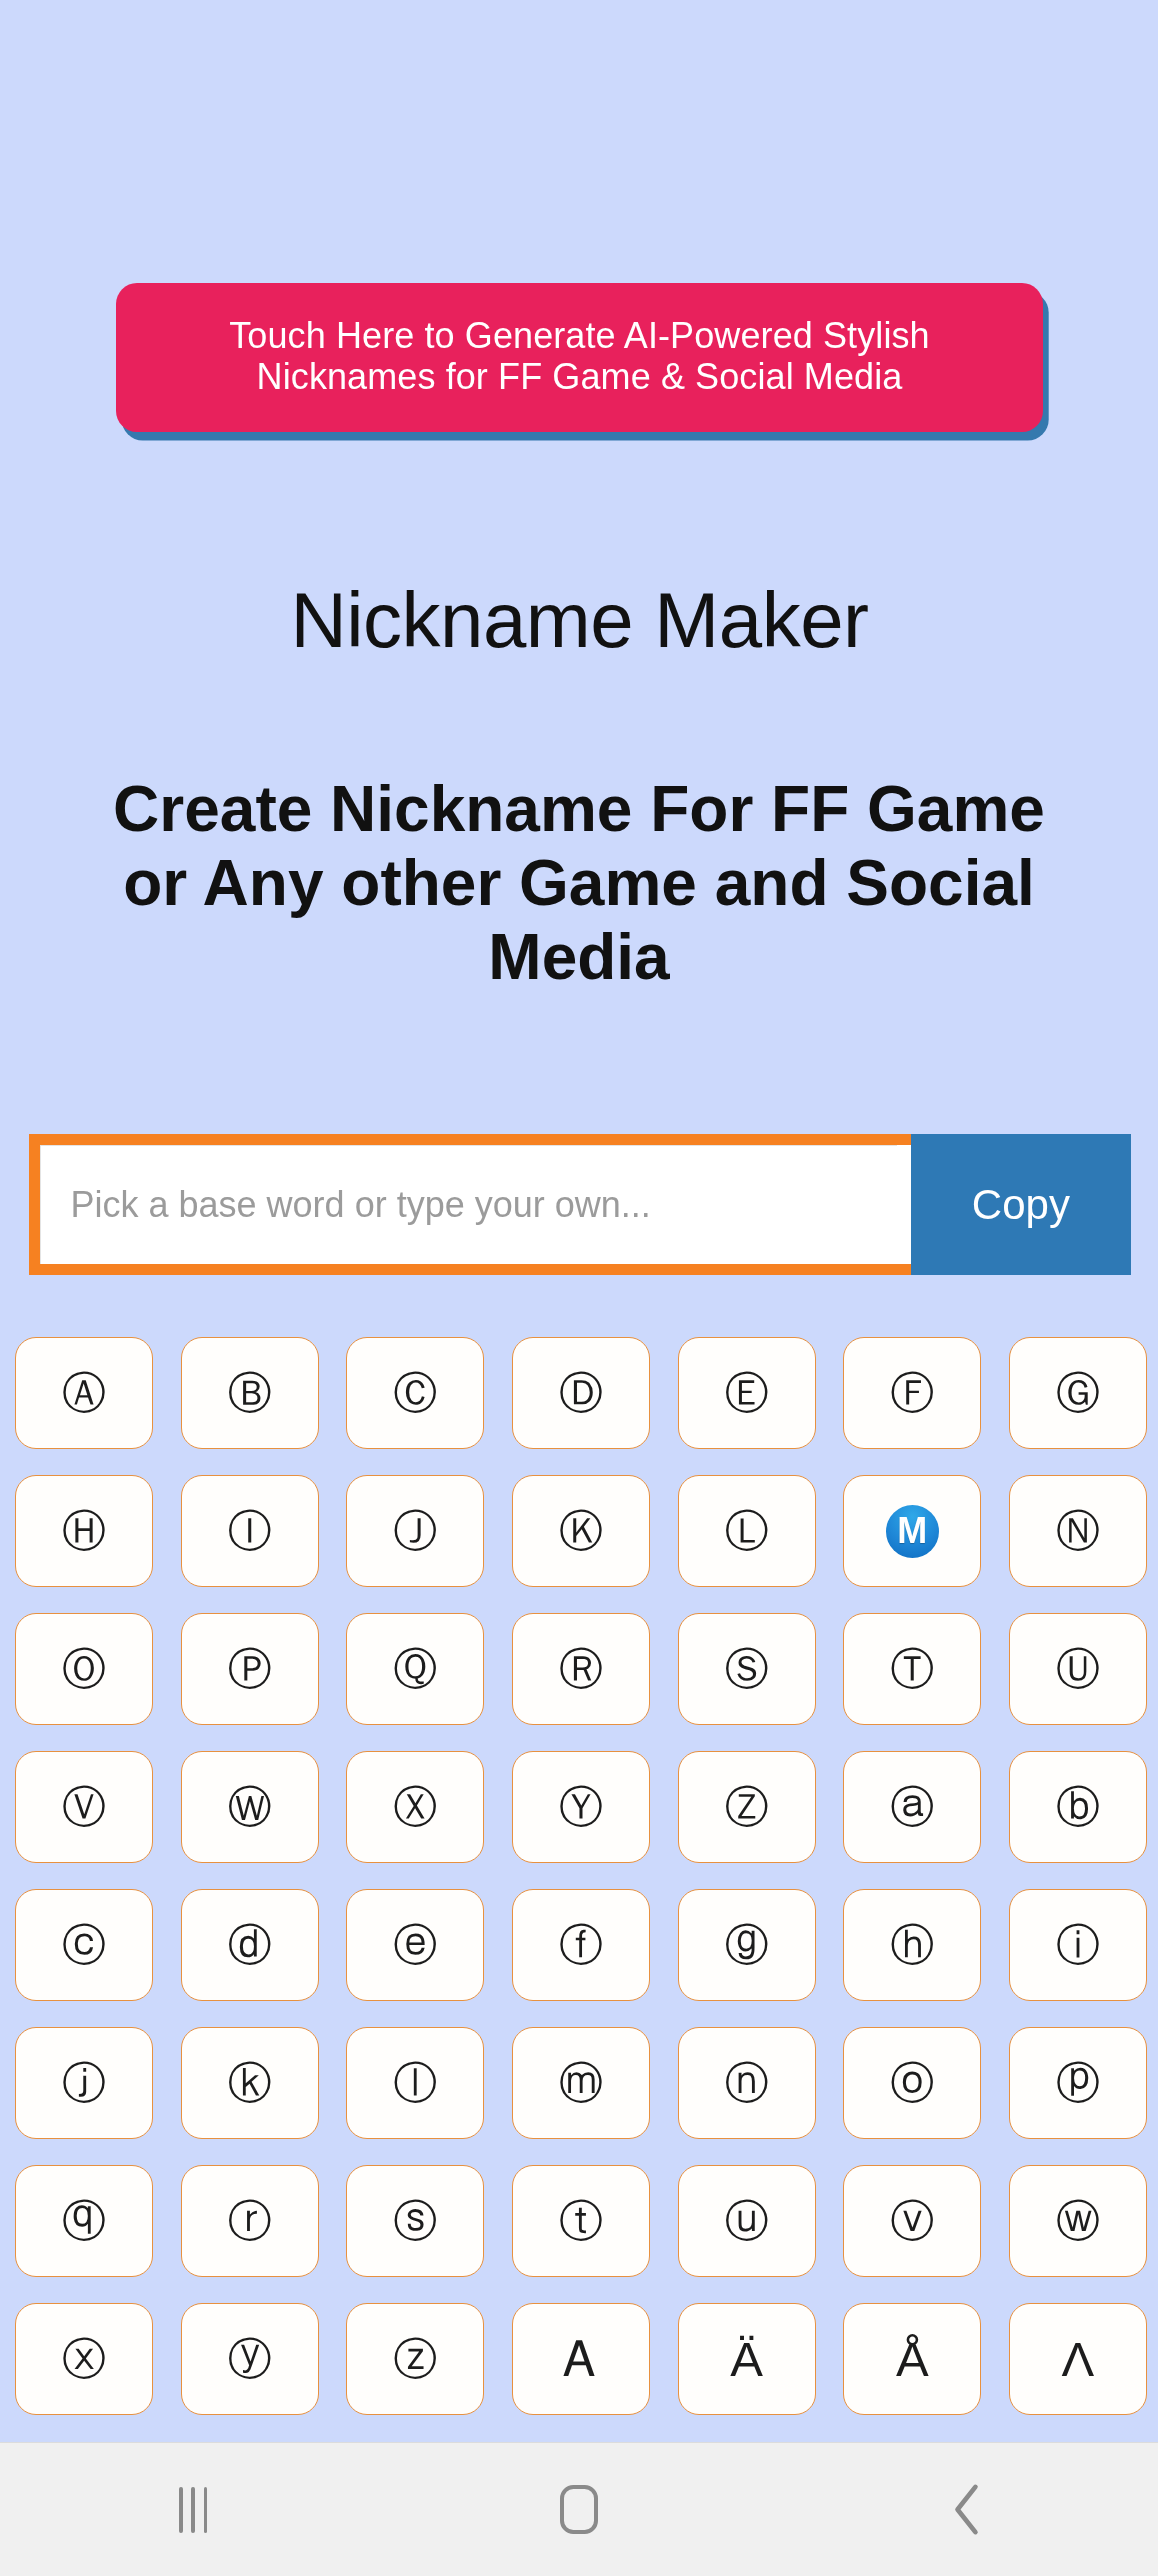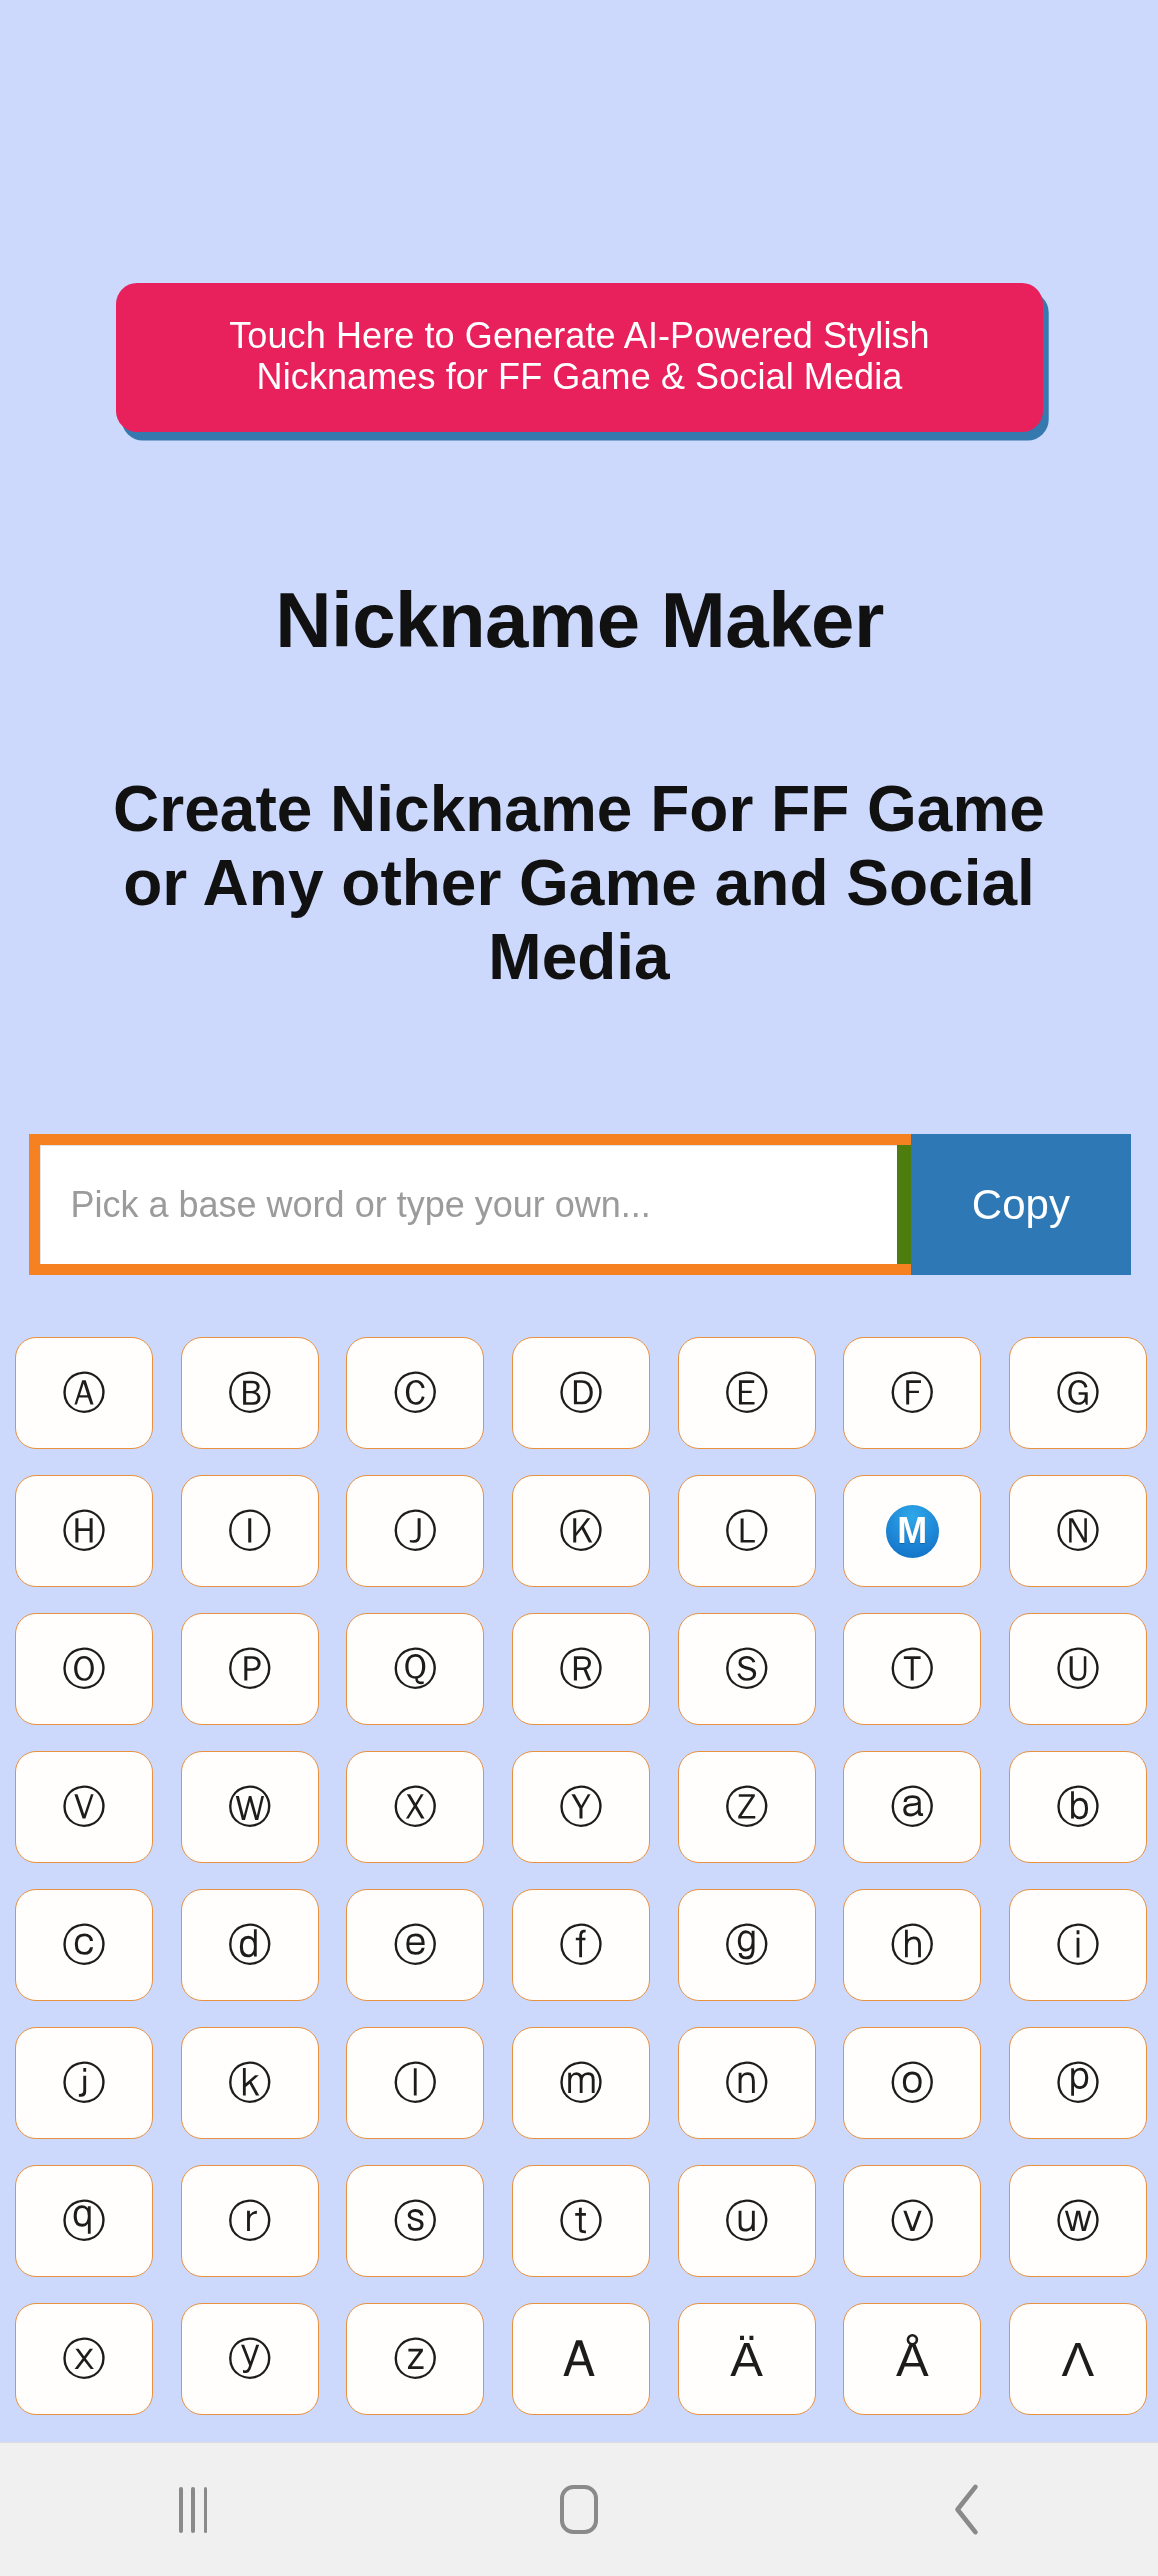--- a/index.html
+++ b/index.html
@@ -47,21 +47,21 @@
   }
 
   
   .title {
     position: absolute;
     left: 0;
     top: 581px;
     width: 1159px;
     text-align: center;
     font-size: 78px;
-    font-weight: bold;
+    font-weight: normal;
     color: #111111;
     letter-spacing: -0.5px;
     line-height: 1;
   }
   .subtitle {
     position: absolute;
     left: 104px;
     top: 760px;
     width: 950px;
     text-align: center;
@@ -73,21 +73,21 @@
   }
 
   
   .input-row {
     position: absolute;
     left: 28.5px;
     top: 1134px;
     width: 1102px;
     height: 141px;
     border: 11.4px solid #f68121;
-    background: #4d7c0f;
+    background: #ffffff;
     box-sizing: border-box;
     display: flex;
     align-items: stretch;
   }
   .base-input {
     flex: 1 1 auto;
     background: #ffffff;
     border: none;
     outline: none;
     font-family: "Liberation Sans", sans-serif;

